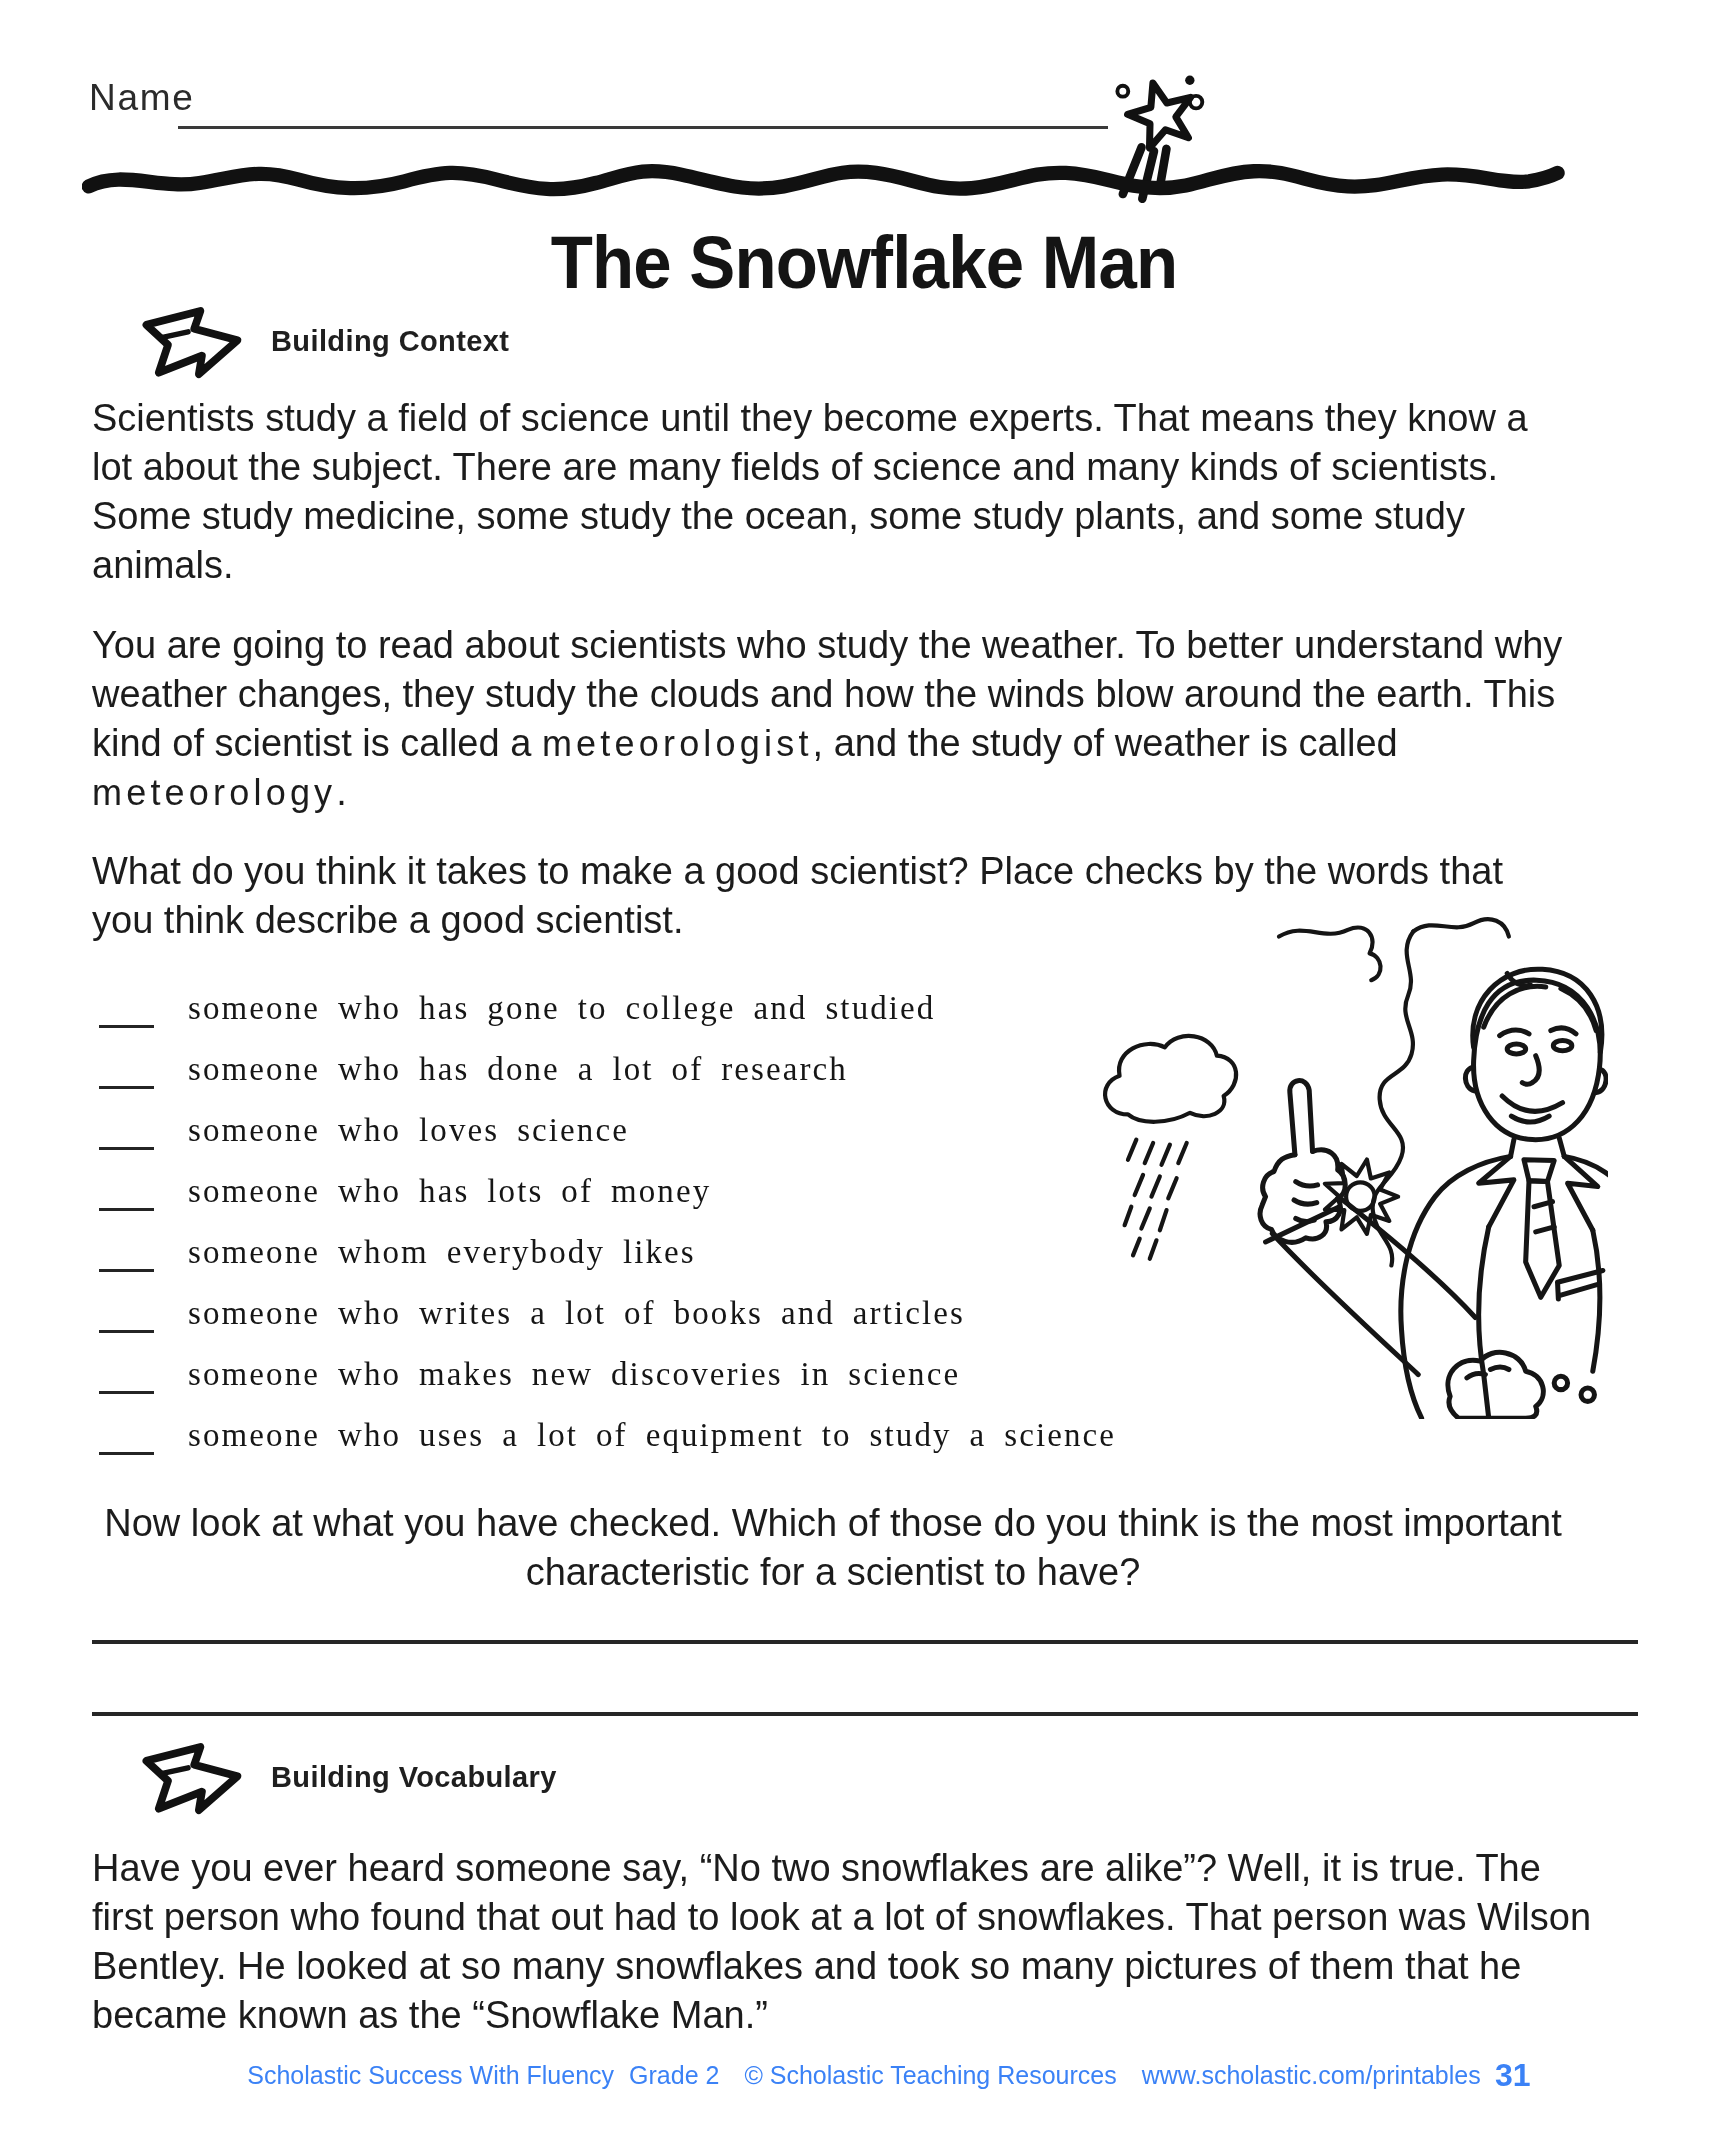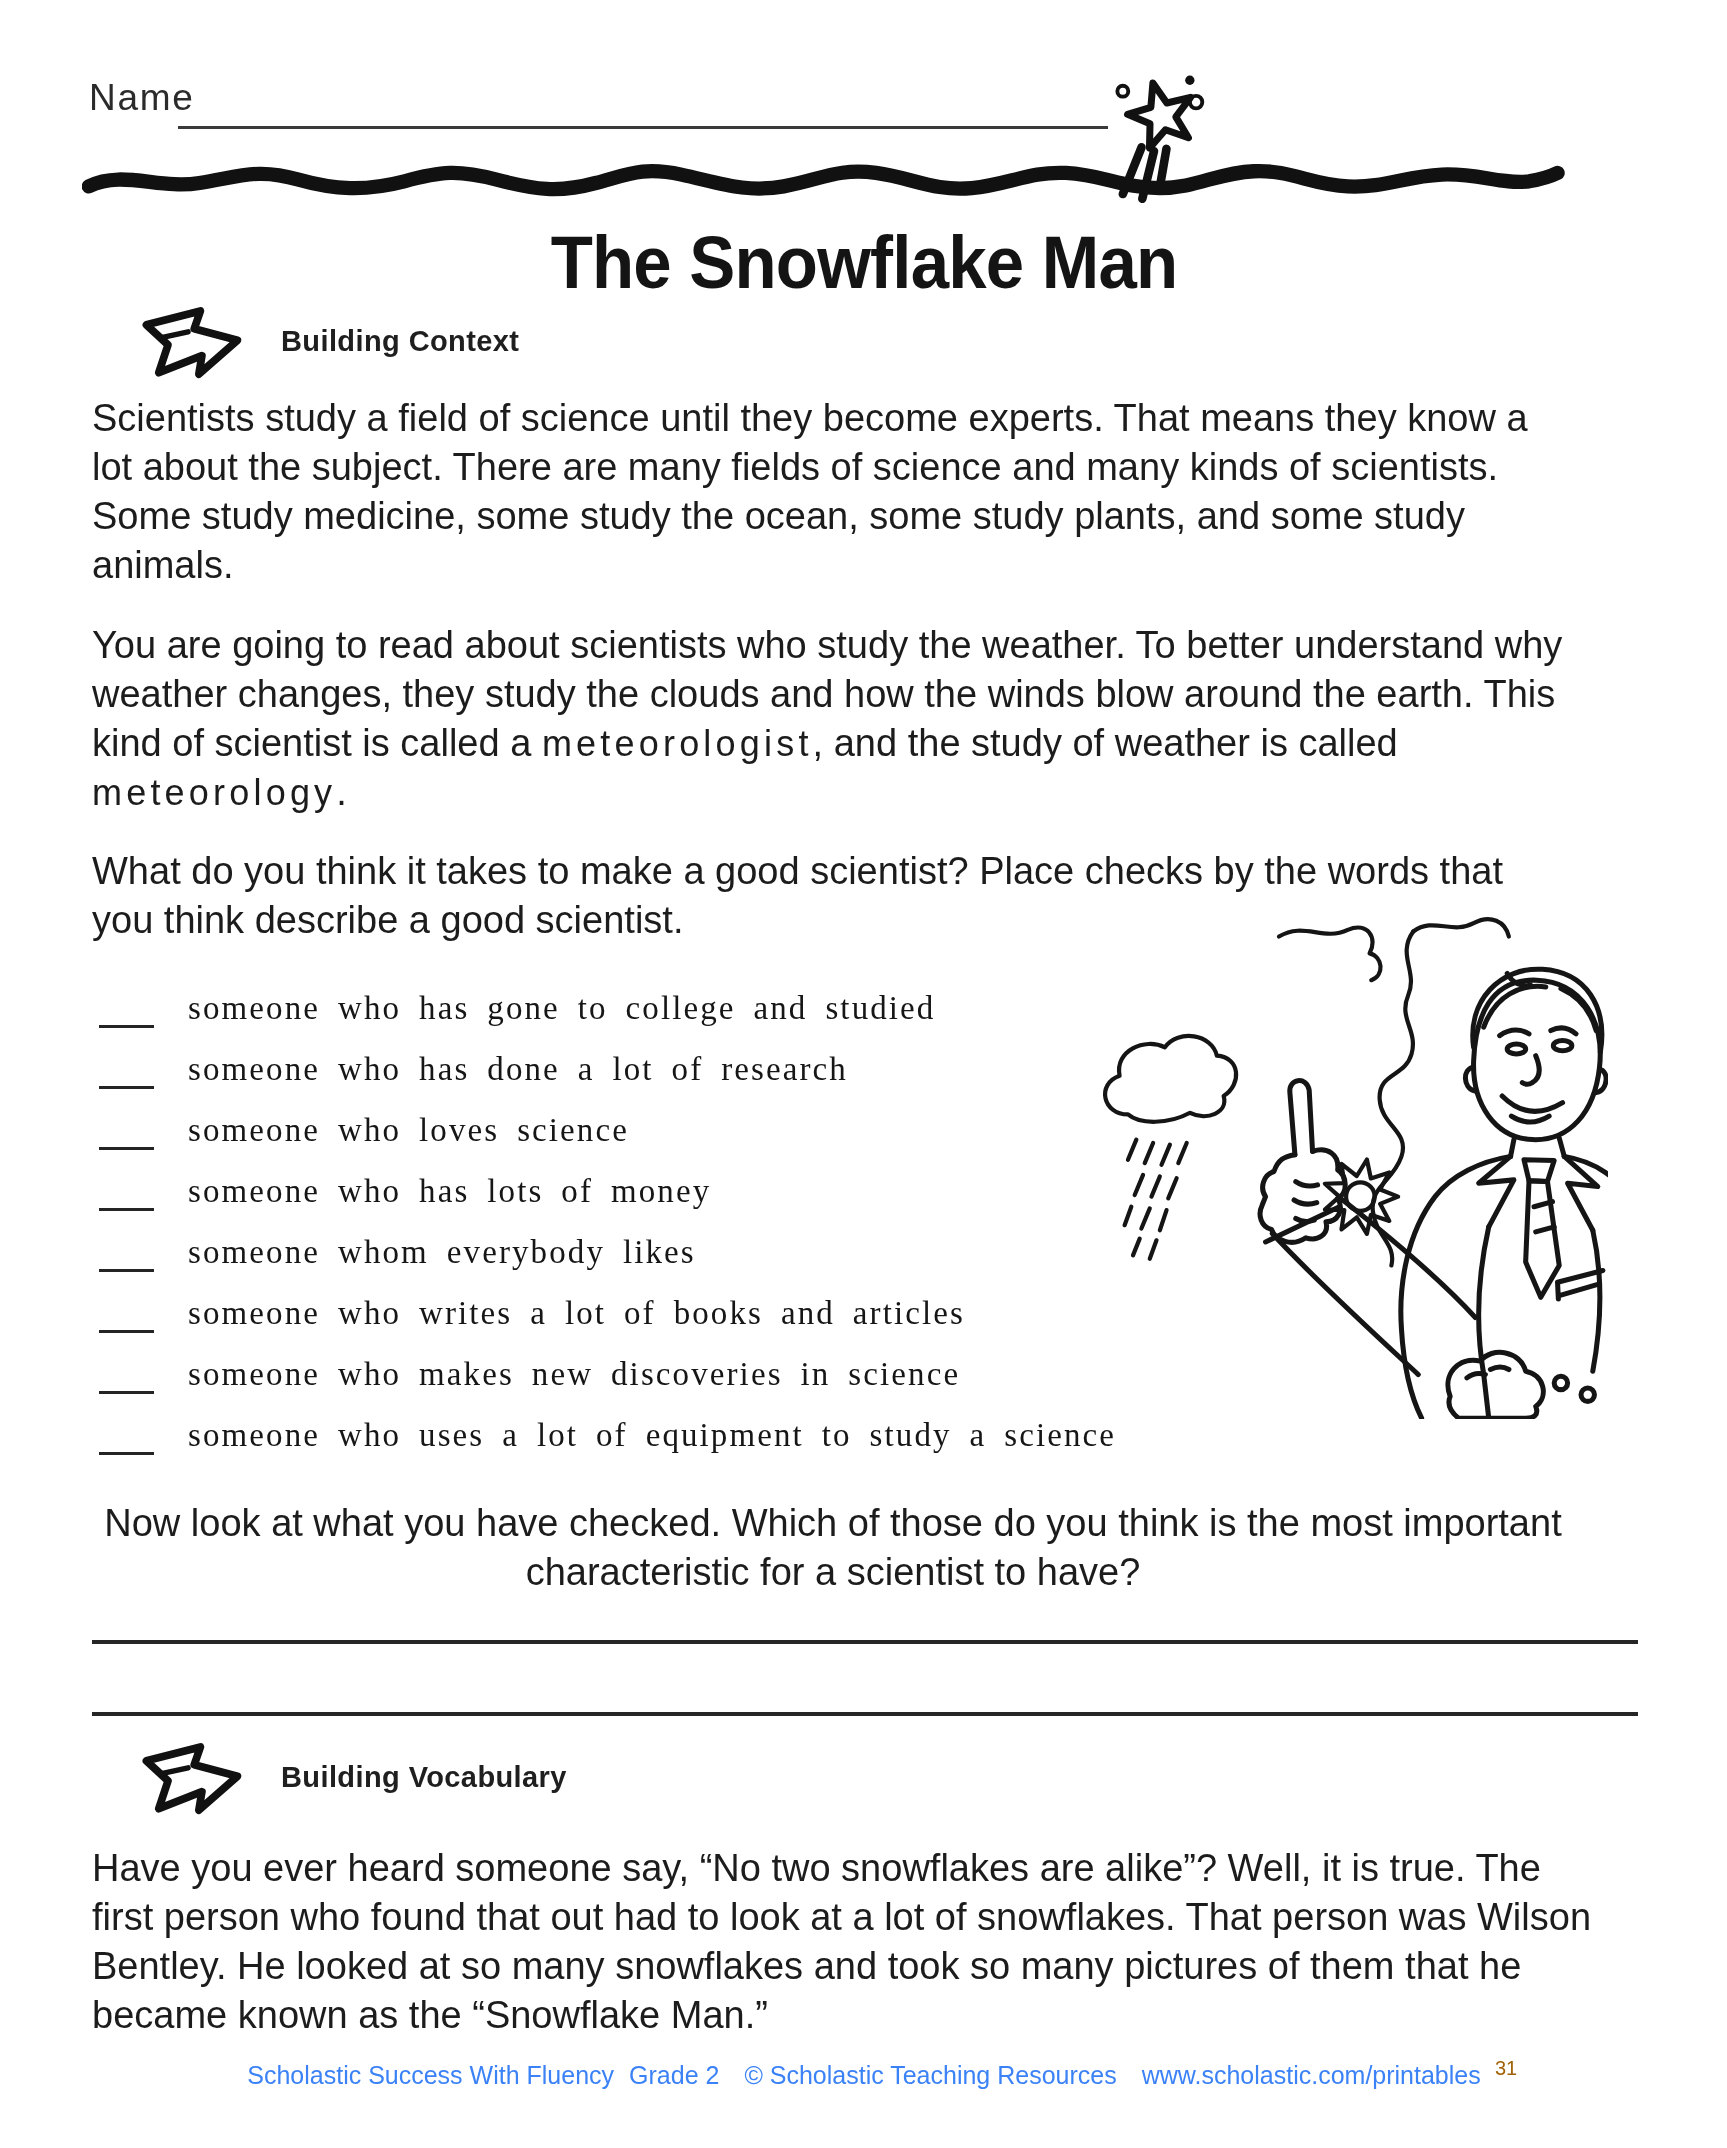--- a/index.html
+++ b/index.html
@@ -16,21 +16,21 @@
   .wavy-wrap{left:82px;top:161px;width:1484px;height:44px;}
 
   
   .title{
     left:0;top:223px;width:1728px;text-align:center;
     font-size:69px;font-weight:800;color:#141414;letter-spacing:-0.8px;
     transform:scaleY(1.07);
   }
 
   
-  .section-head{display:flex;align-items:center;gap:22px;}
+  .section-head{display:flex;align-items:center;gap:12px;}
   #bc-head{left:131px;top:294px;}
   #bv-head{left:131px;top:1730px;}
   .section-label{font-size:29px;font-weight:700;color:#1f1f1f;letter-spacing:0.4px;}
 
   
   .para{font-size:38px;line-height:49px;color:#1c1c1c;}
   #p1{left:92px;top:394px;width:1482px;}
   #p2{left:92px;top:621px;width:1482px;}
   #p3{left:92px;top:847px;width:1482px;}
   #question{left:92px;top:1499px;width:1482px;text-align:center;}
@@ -56,21 +56,21 @@
   #ans2{top:1712px;}
 
   
   .footer{
     left:0;top:2061px;width:1728px;display:flex;justify-content:center;
     align-items:baseline;font-size:25px;color:#3b82f6;gap:0;
   }
   .footer span{white-space:pre;}
   .f-gap-s{margin-right:15px;}
   .f-gap-m{margin-right:25px;}
-  .page-num{left:1495px;top:2057px;font-size:20px;color:#a16207;}
+  .page-num{left:1495px;top:2057px;font-size:32px;color:#3b82f6;font-weight:bold;}
 </style>
 </head>
 <body>
 
 <div class="abs name-label">Name</div>
 <div class="abs name-line"></div>
 
 <div class="abs star-wrap">
   <svg viewBox="0 0 145 175" width="113" height="144">
     <path d="M66.6,19.5 L84.5,45.2 L114.9,38 L96,62.9 L112.2,89.7 L82.7,79.4 L62.2,103.1 L62.9,71.8 L34.1,59.7 L64,50.7 Z" fill="#ffffff" stroke="#111" stroke-width="9" stroke-linejoin="round"></path>

